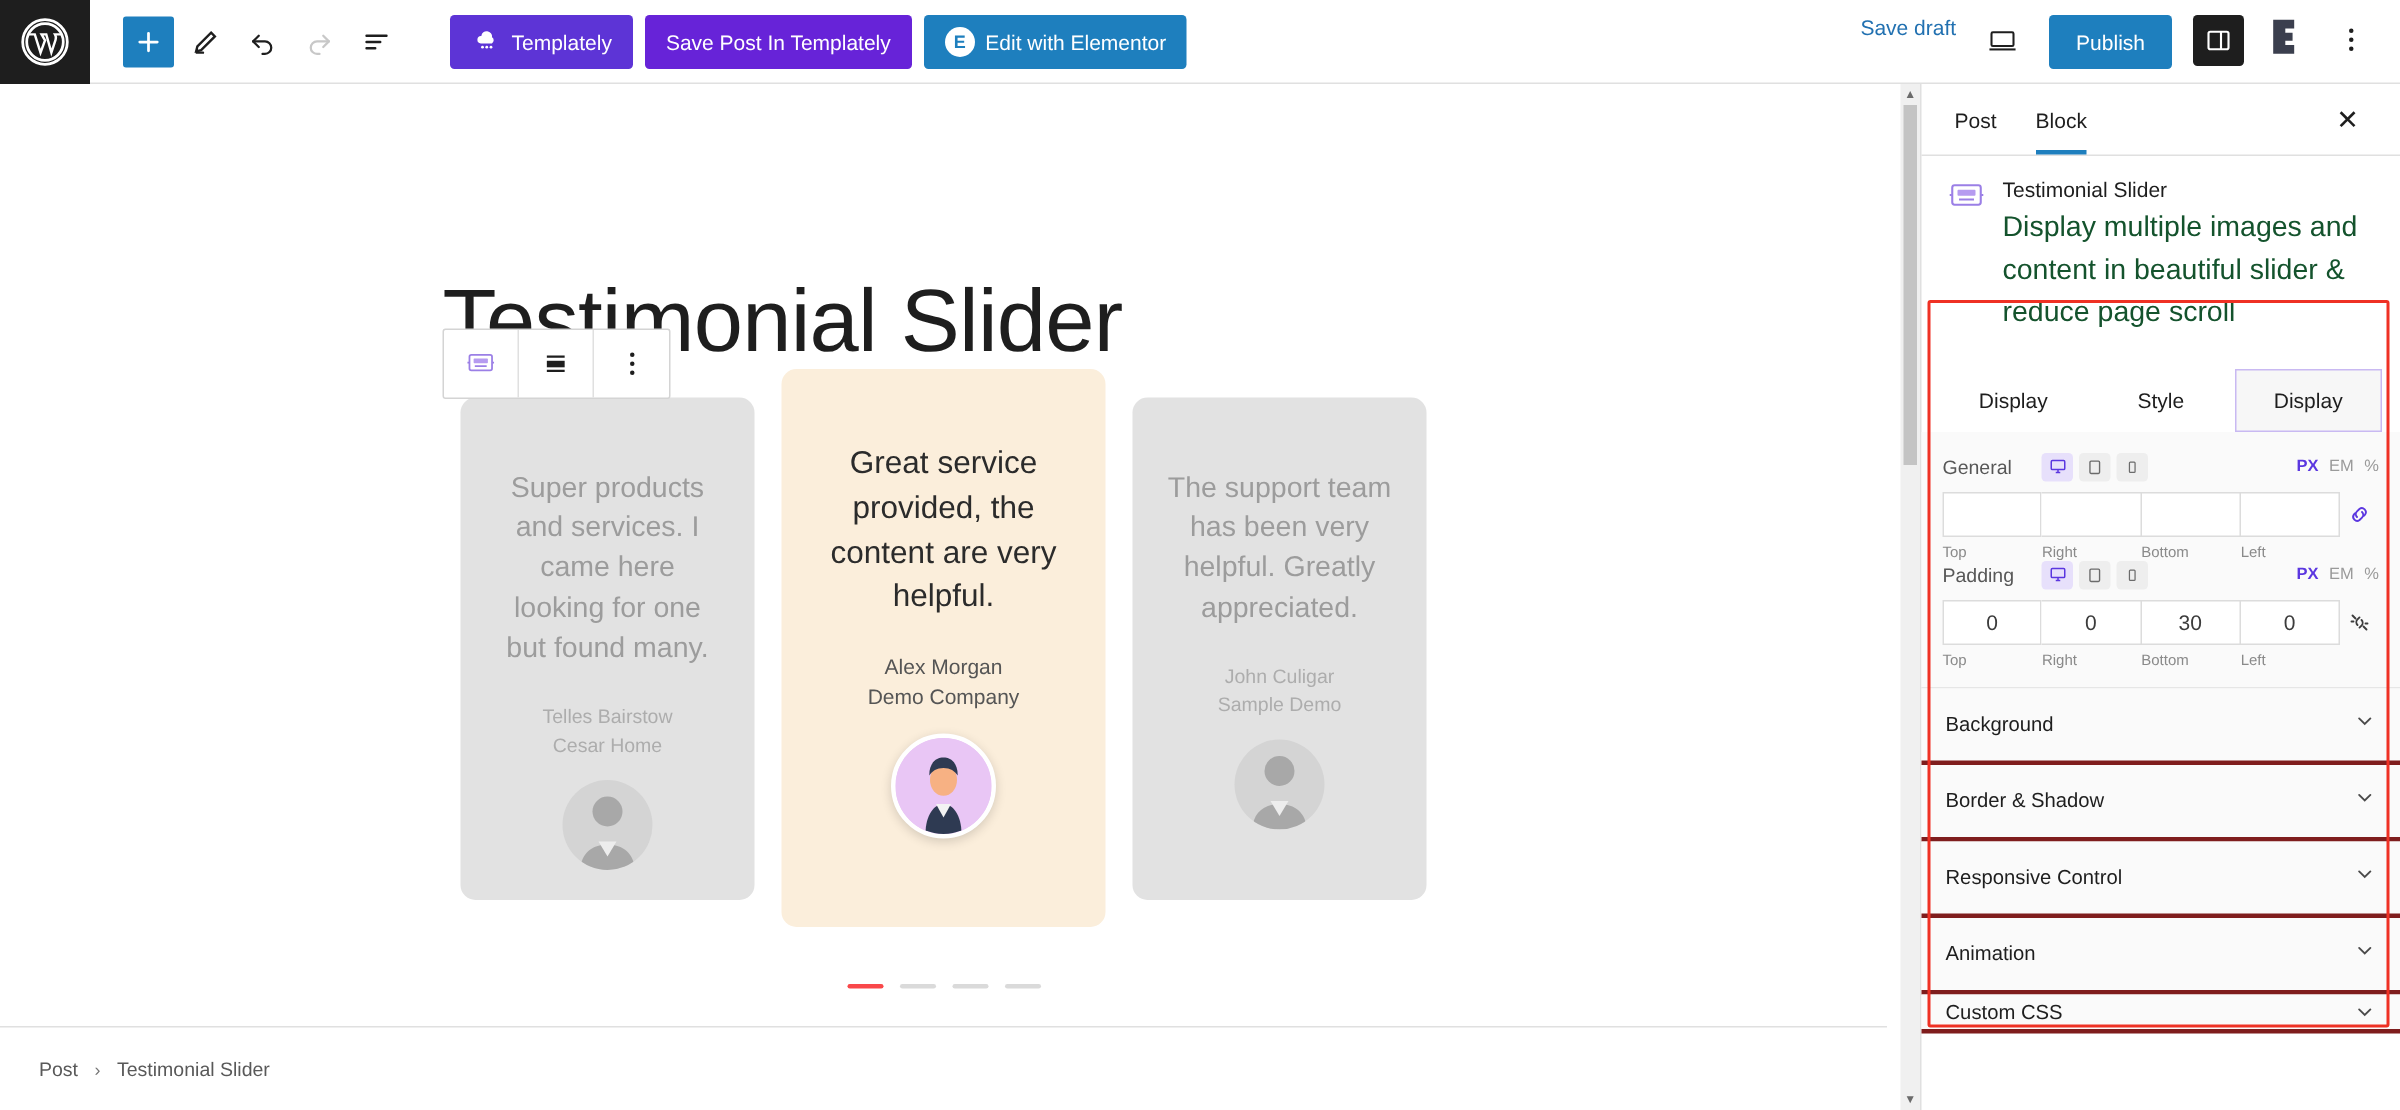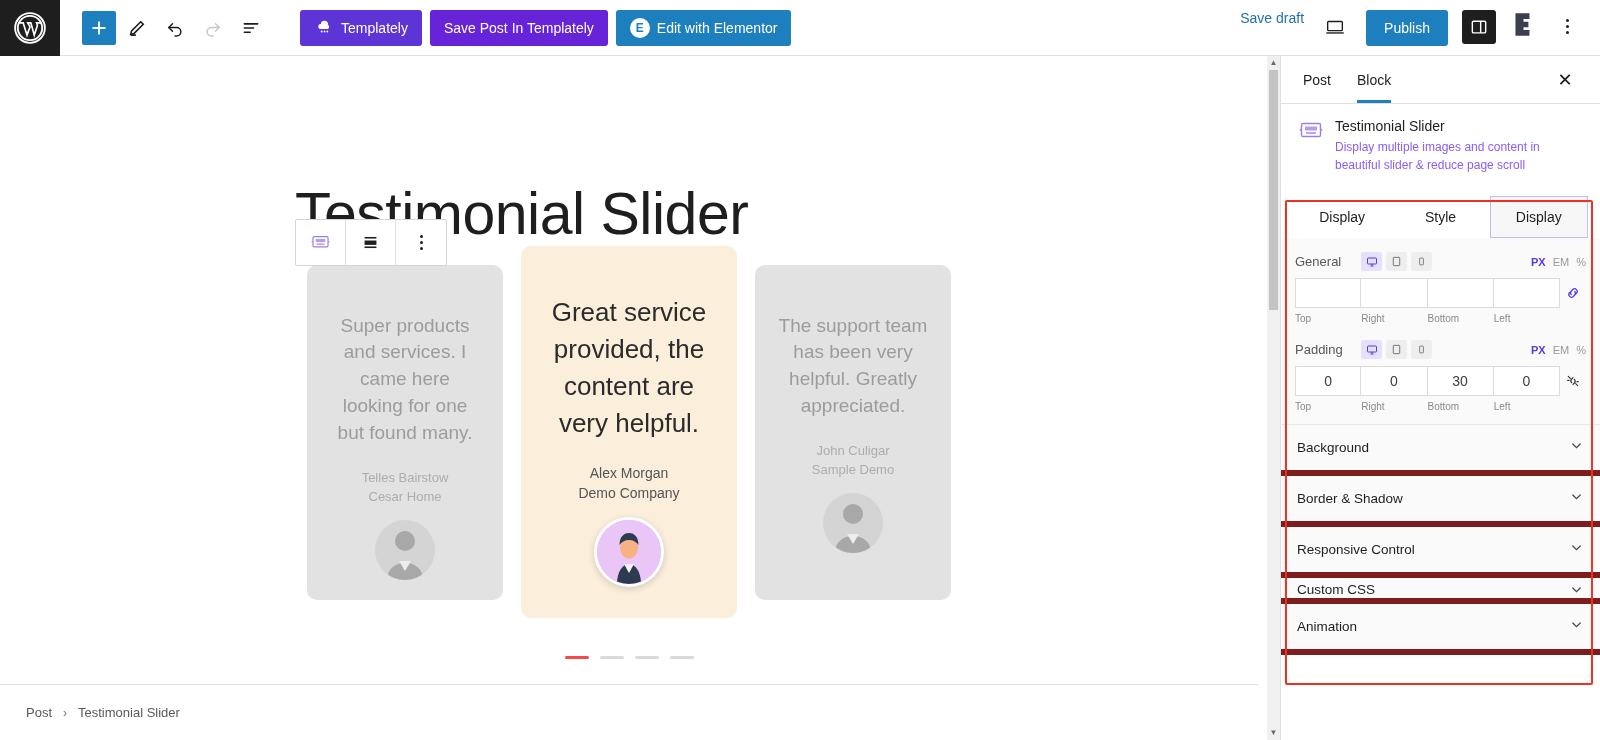--- a/index.html
+++ b/index.html
@@ -115,21 +115,21 @@
   .card.side {
     width: 196px; height: 335px; background: #e2e2e2;
     padding: 48px 22px 0 22px;
   }
   .card.active {
     width: 216px; height: 372px; background: #fbeedb;
     padding: 48px 22px 0 22px;
   }
   .quote { line-height: 1.42; }
   .card.side .quote { font-size: 19px; color: #9c9c9c; }
-  .card.active .quote { font-size: 26px; color: #2b2b2b; }
+  .card.active .quote { font-size: 21px; color: #2b2b2b; }
   .author { margin-top: 22px; line-height: 1.42; }
   .card.side .author { font-size: 13px; color: #adadad; }
   .card.active .author { font-size: 14px; color: #555; }
   .avatar {
     margin-top: 14px; border-radius: 50%; overflow: hidden;
     display: flex; align-items: flex-end; justify-content: center;
   }
   .card.side .avatar { width: 60px; height: 60px; background: #d4d4d4; }
   .card.active .avatar {
     width: 70px; height: 70px; background: #e9c6f5;
@@ -185,21 +185,21 @@
   }
   .ptab.active { box-shadow: inset 0 -3px 0 #1e7fbe; color: #1e1e1e; }
   .panel-close {
     margin-left: auto; width: 26px; height: 26px; cursor: pointer;
     display: flex; align-items: center; justify-content: center;
     background: none; border: none; font-size: 18px; color: #1e1e1e;
   }
   .block-info { padding: 14px 20px 14px 18px; display: flex; gap: 12px; }
   .bi-icon { width: 24px; height: 24px; flex: 0 0 24px; margin-top: 1px; }
   .bi-title { font-size: 14px; color: #1e1e1e; margin-bottom: 4px; }
-  .bi-desc { font-size: 12px; color: #8b5cf6; line-height: 1.5; }
+  .bi-desc { font-size: 19px; color: #14532d; line-height: 1.5; }
 
   .red-box {
     position: absolute; left: 4px; top: 144px; width: 308px; height: 485px;
     border: 2px solid #ef3124; border-radius: 2px; pointer-events: none;
   }
   .eb-tabs {
     display: flex; margin: 8px 12px 0 12px; gap: 0;
   }
   .ebtab {
     flex: 1; height: 42px; font-size: 14px; color: #1e1e1e;
@@ -235,21 +235,21 @@
   .sp-cap { font-size: 10px; color: #8a8a8a; margin-top: 5px; }
   .link-btn {
     width: 26px; flex: 0 0 26px; height: 30px; display: flex;
     align-items: center; justify-content: center; cursor: pointer;
     background: none; border: none;
   }
 
   .accordion { border-top: 1px solid #e6e6e6; }
   .acc-row {
     height: 51px; display: flex; align-items: center; padding: 0 16px;
-    border-bottom: 6px solid #7f1d1d; cursor: pointer; background: #fafafa; text-align: center;
+    border-bottom: 3px solid #7f1d1d; cursor: pointer; background: #fafafa; text-align: center;
   }
   .acc-title { font-size: 13.5px; color: #1e1e1e; }
   .acc-chev { margin-left: auto; color: #4a4a4a; }
   .acc-row.cut { height: 26px; overflow: hidden; align-items: flex-start; padding-top: 4px; }
 </style>
 </head>
 <body>
 
 <div class="app">
 
@@ -525,21 +525,21 @@
           <span class="sp-cap">Left</span>
         </span>
         <button class="link-btn">
           <svg viewBox="0 0 24 24" width="16" height="16" fill="none" stroke="#5b37e0" stroke-width="1.9" stroke-linecap="round">
             <path d="M9.5 14.5a4 4 0 010-5.6l2.4-2.4a4 4 0 015.6 5.6l-1.2 1.2"></path>
             <path d="M14.5 9.5a4 4 0 010 5.6l-2.4 2.4a4 4 0 01-5.6-5.6l1.2-1.2"></path>
           </svg>
         </button>
       </div>
 
-      <div class="sp-head" style="margin-top:16px">
+      <div class="sp-head" style="">
         <span class="sp-label">Padding</span>
         <span class="dev-btns">
           <button class="dev active">
             <svg viewBox="0 0 24 24" width="12" height="12" fill="none" stroke="#5b37e0" stroke-width="2">
                 <rect x="3" y="4" width="18" height="12" rx="1.5"></rect>
                 <path d="M9 20h6M12 16v4"></path>
               </svg>
           </button>
           <button class="dev">
             <svg viewBox="0 0 24 24" width="11" height="11" fill="none" stroke="#6b6b6b" stroke-width="2">
@@ -603,32 +603,32 @@
         </span>
       </div>
       <div class="acc-row">
         <span class="acc-title">Responsive Control</span>
         <span class="acc-chev">
           <svg viewBox="0 0 24 24" width="15" height="15" fill="none" stroke="#4a4a4a" stroke-width="2" stroke-linecap="round">
               <path d="M6 9.5l6 6 6-6"></path>
             </svg>
         </span>
       </div>
+      <div class="acc-row">
+        <span class="acc-title">Animation</span>
+        <span class="acc-chev">
+          <svg viewBox="0 0 24 24" width="15" height="15" fill="none" stroke="#4a4a4a" stroke-width="2" stroke-linecap="round">
+              <path d="M6 9.5l6 6 6-6"></path>
+            </svg>
+        </span>
+      </div>
       <div class="acc-row cut">
         <span class="acc-title">Custom CSS</span>
         <span class="acc-chev">
           <svg viewBox="0 0 24 24" width="15" height="15" fill="none" stroke="#4a4a4a" stroke-width="2" stroke-linecap="round">
               <path d="M6 9.5l6 6 6-6"></path>
             </svg>
         </span>
       </div>
-      <div class="acc-row">
-        <span class="acc-title">Animation</span>
-        <span class="acc-chev">
-          <svg viewBox="0 0 24 24" width="15" height="15" fill="none" stroke="#4a4a4a" stroke-width="2" stroke-linecap="round">
-              <path d="M6 9.5l6 6 6-6"></path>
-            </svg>
-        </span>
-      </div>
     </div>
 
   </div>
 </div>
 
 </body></html>

